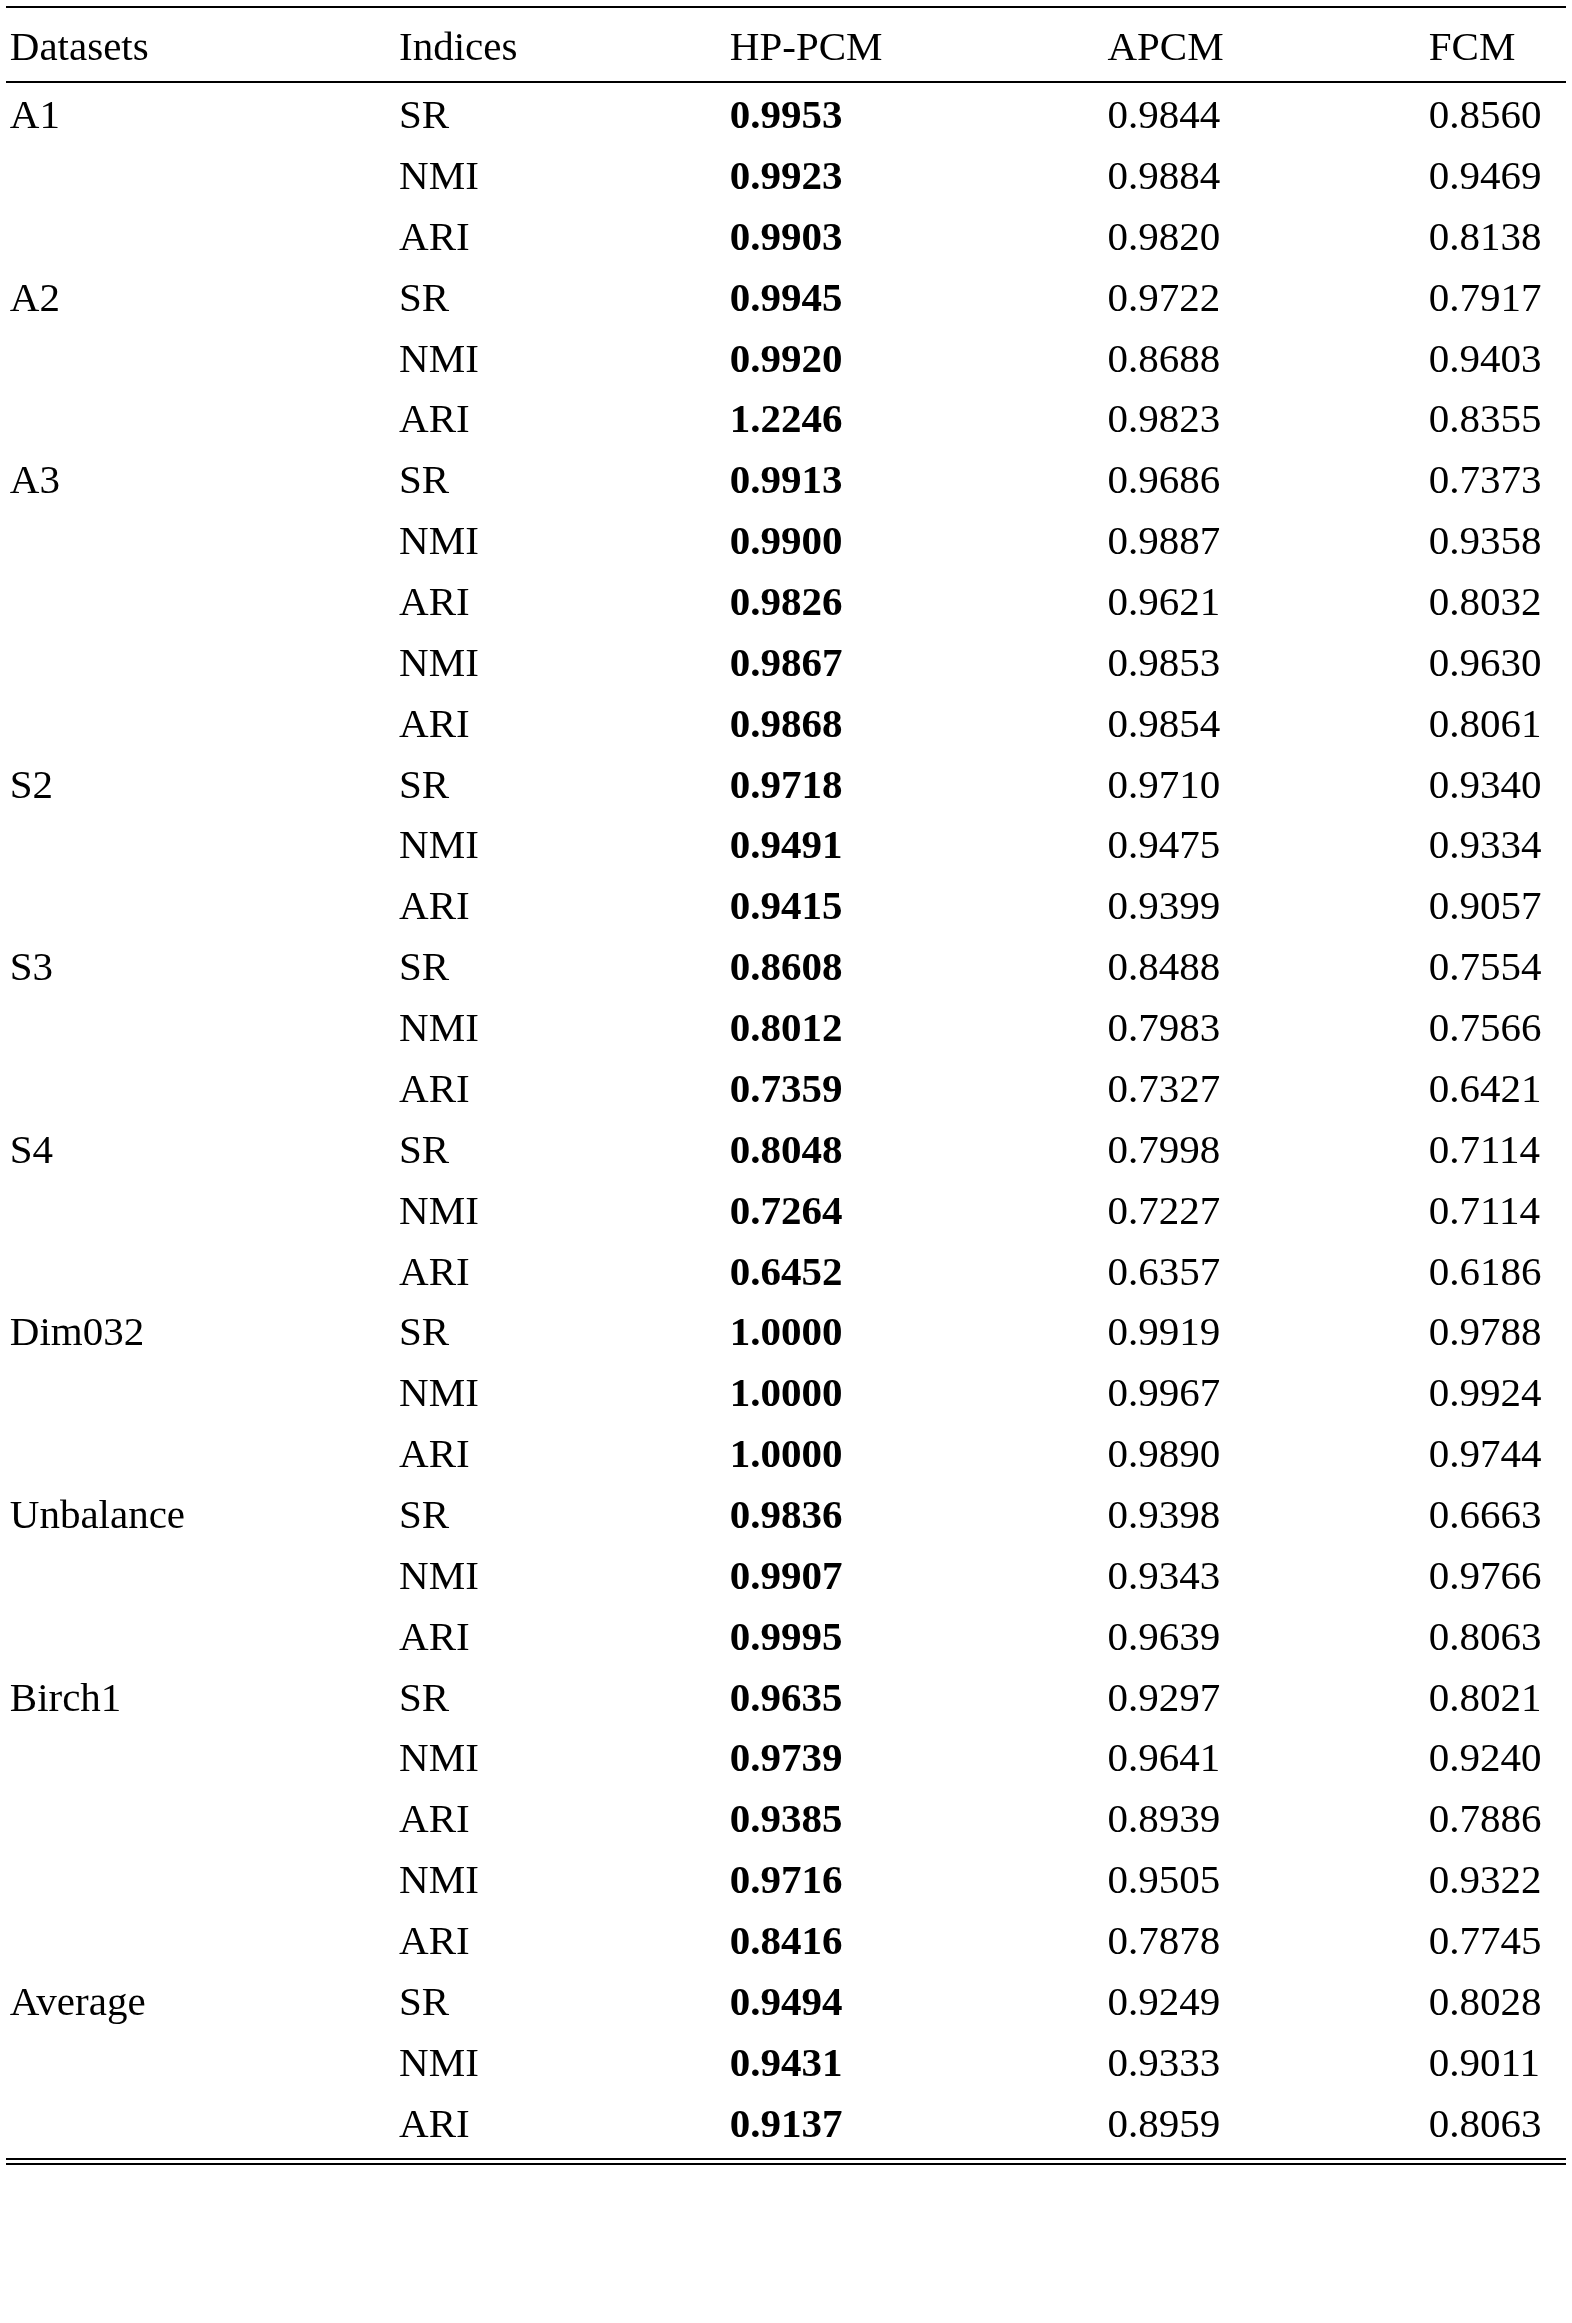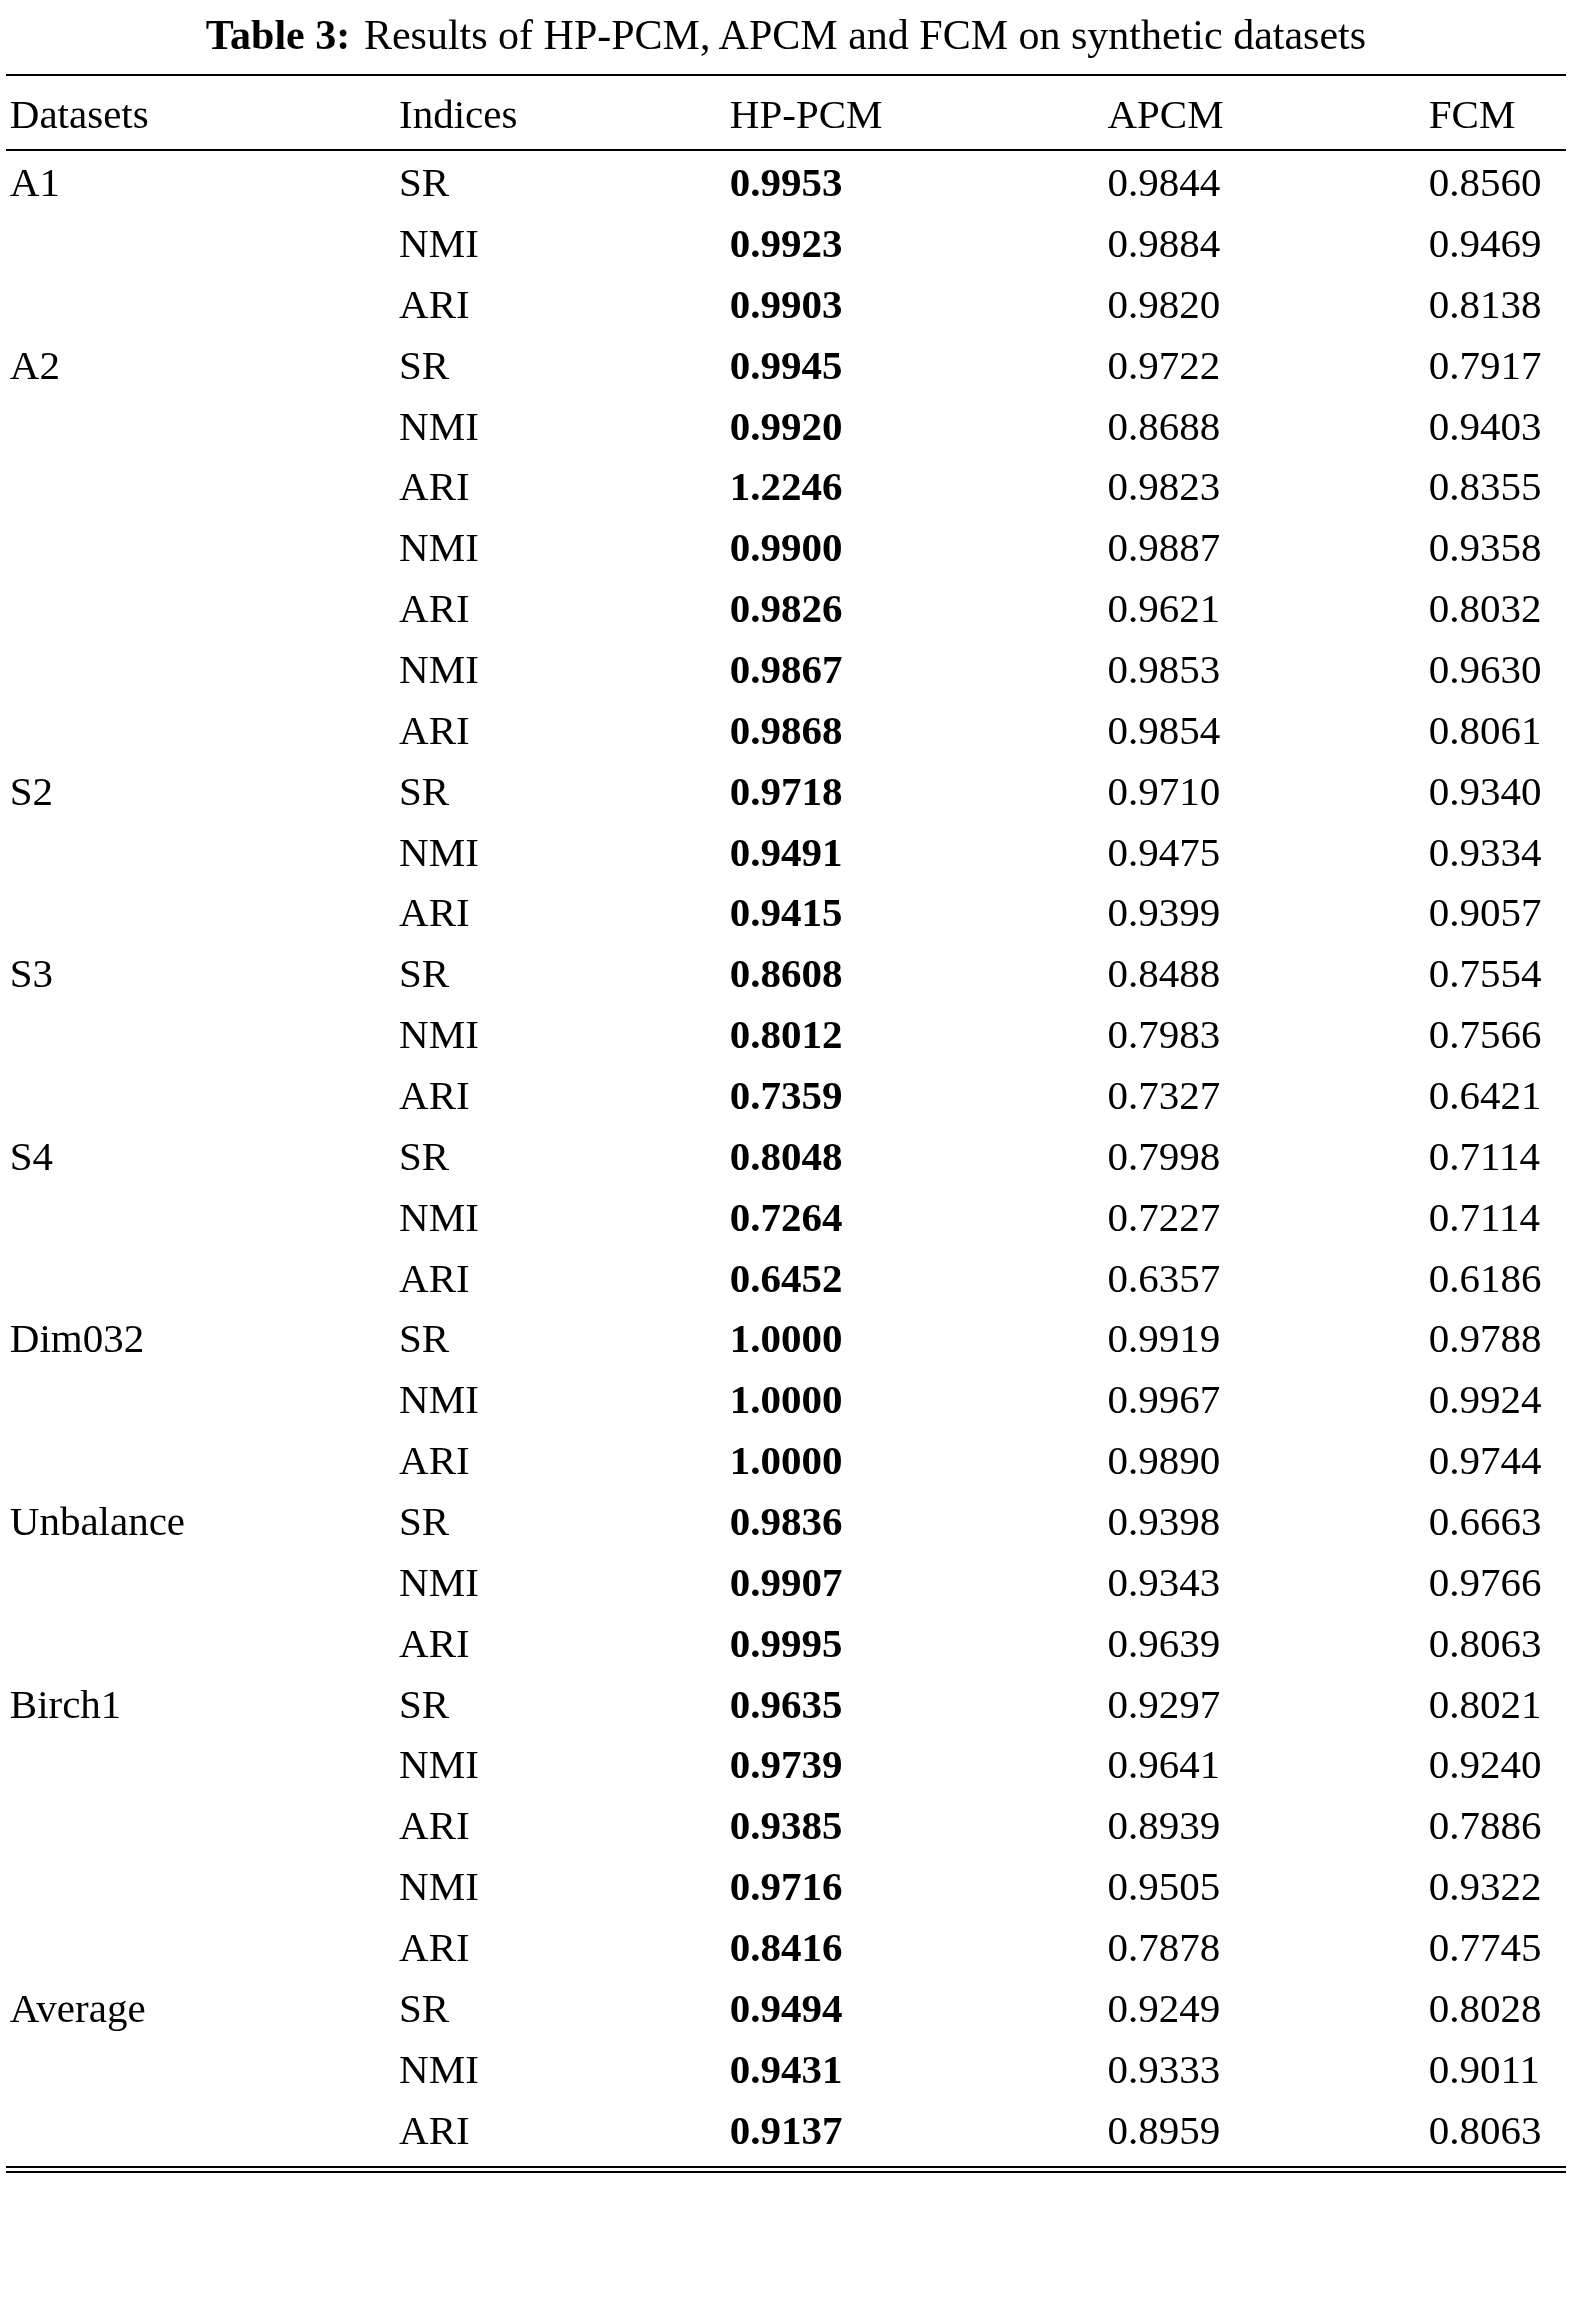--- a/index.html
+++ b/index.html
@@ -55,23 +55,20 @@
     padding-bottom: 13.7px;
   }
   th.first, td.col-dataset { padding-left: 3.9px; }
   td.col-hppcm-val { font-weight: bold; }
 </style>
 </head>
 <body>
 
 <div class="page">
 
-  <div class="caption">
-    <span class="caption-label">Table 3:</span><span class="caption-text">Results of HP-PCM, APCM and FCM on synthetic datasets</span>
-  </div>
 
   <table class="results">
     <colgroup>
       <col class="c-dataset">
       <col class="c-index">
       <col class="c-hppcm">
       <col class="c-apcm">
       <col class="c-fcm">
     </colgroup>
     <thead>
@@ -120,20 +117,27 @@
           <td class="col-fcm-val">0.9403</td>
         </tr>
         <tr>
           <td class="col-dataset"></td>
           <td class="col-index">ARI</td>
           <td class="col-hppcm-val">1.2246</td>
           <td class="col-apcm-val">0.9823</td>
           <td class="col-fcm-val">0.8355</td>
         </tr>
         <tr>
+          <td class="col-dataset">A3</td>
+          <td class="col-index">SR</td>
+          <td class="col-hppcm-val">0.9913</td>
+          <td class="col-apcm-val">0.9686</td>
+          <td class="col-fcm-val">0.7373</td>
+        </tr>
+        <tr>
           <td class="col-dataset"></td>
           <td class="col-index">NMI</td>
           <td class="col-hppcm-val">0.9900</td>
           <td class="col-apcm-val">0.9887</td>
           <td class="col-fcm-val">0.9358</td>
         </tr>
         <tr>
           <td class="col-dataset"></td>
           <td class="col-index">ARI</td>
           <td class="col-hppcm-val">0.9826</td>

